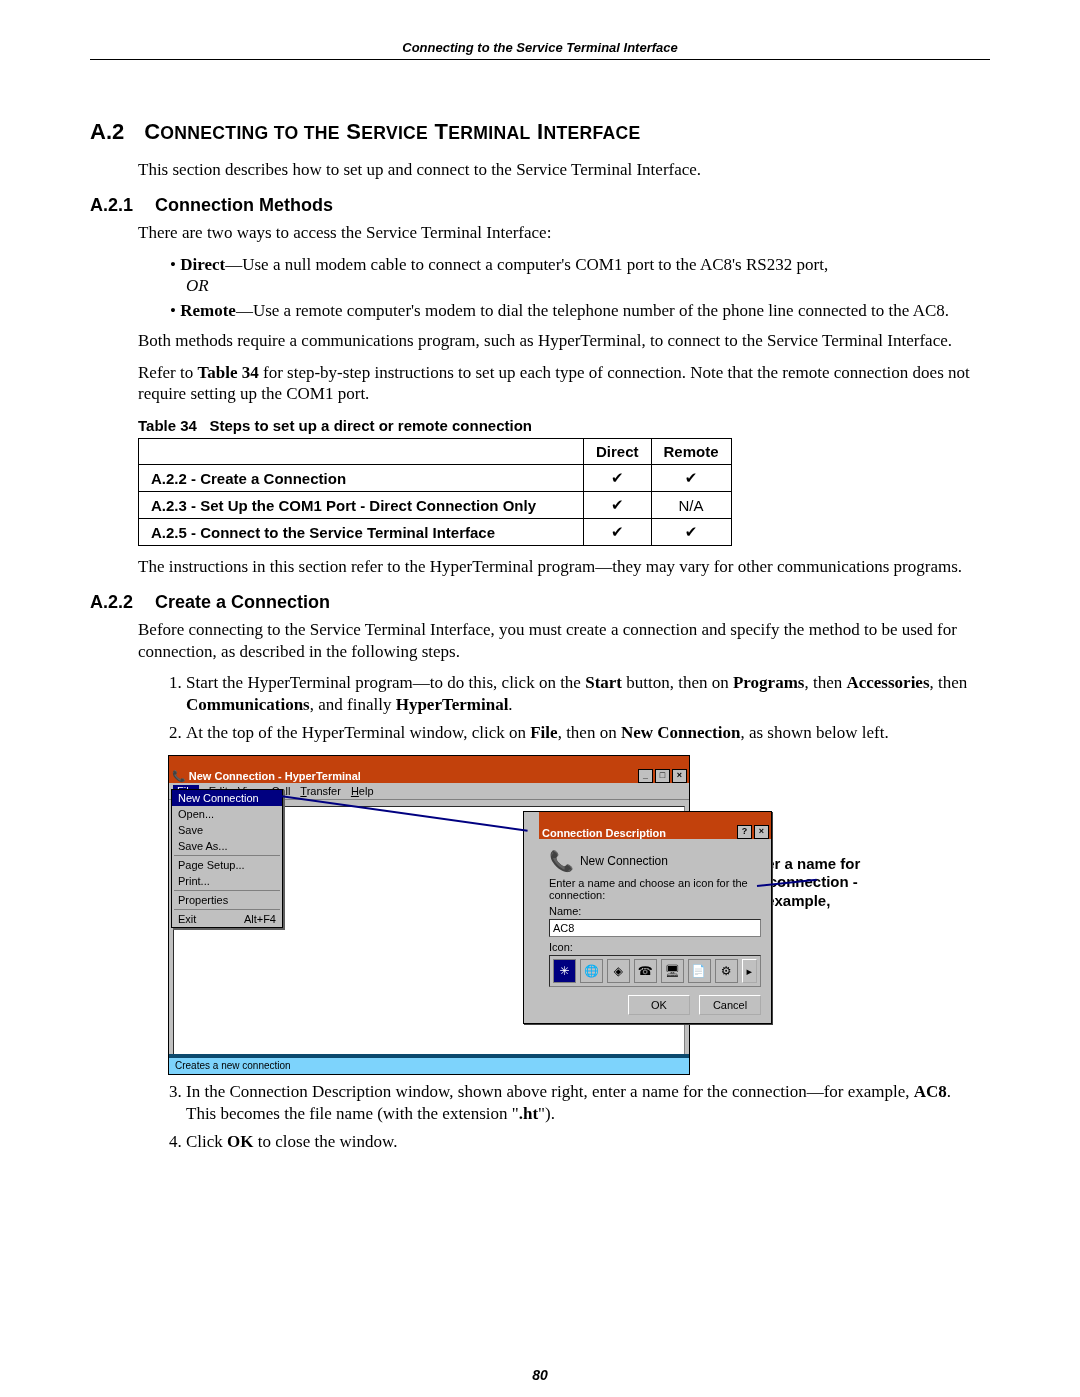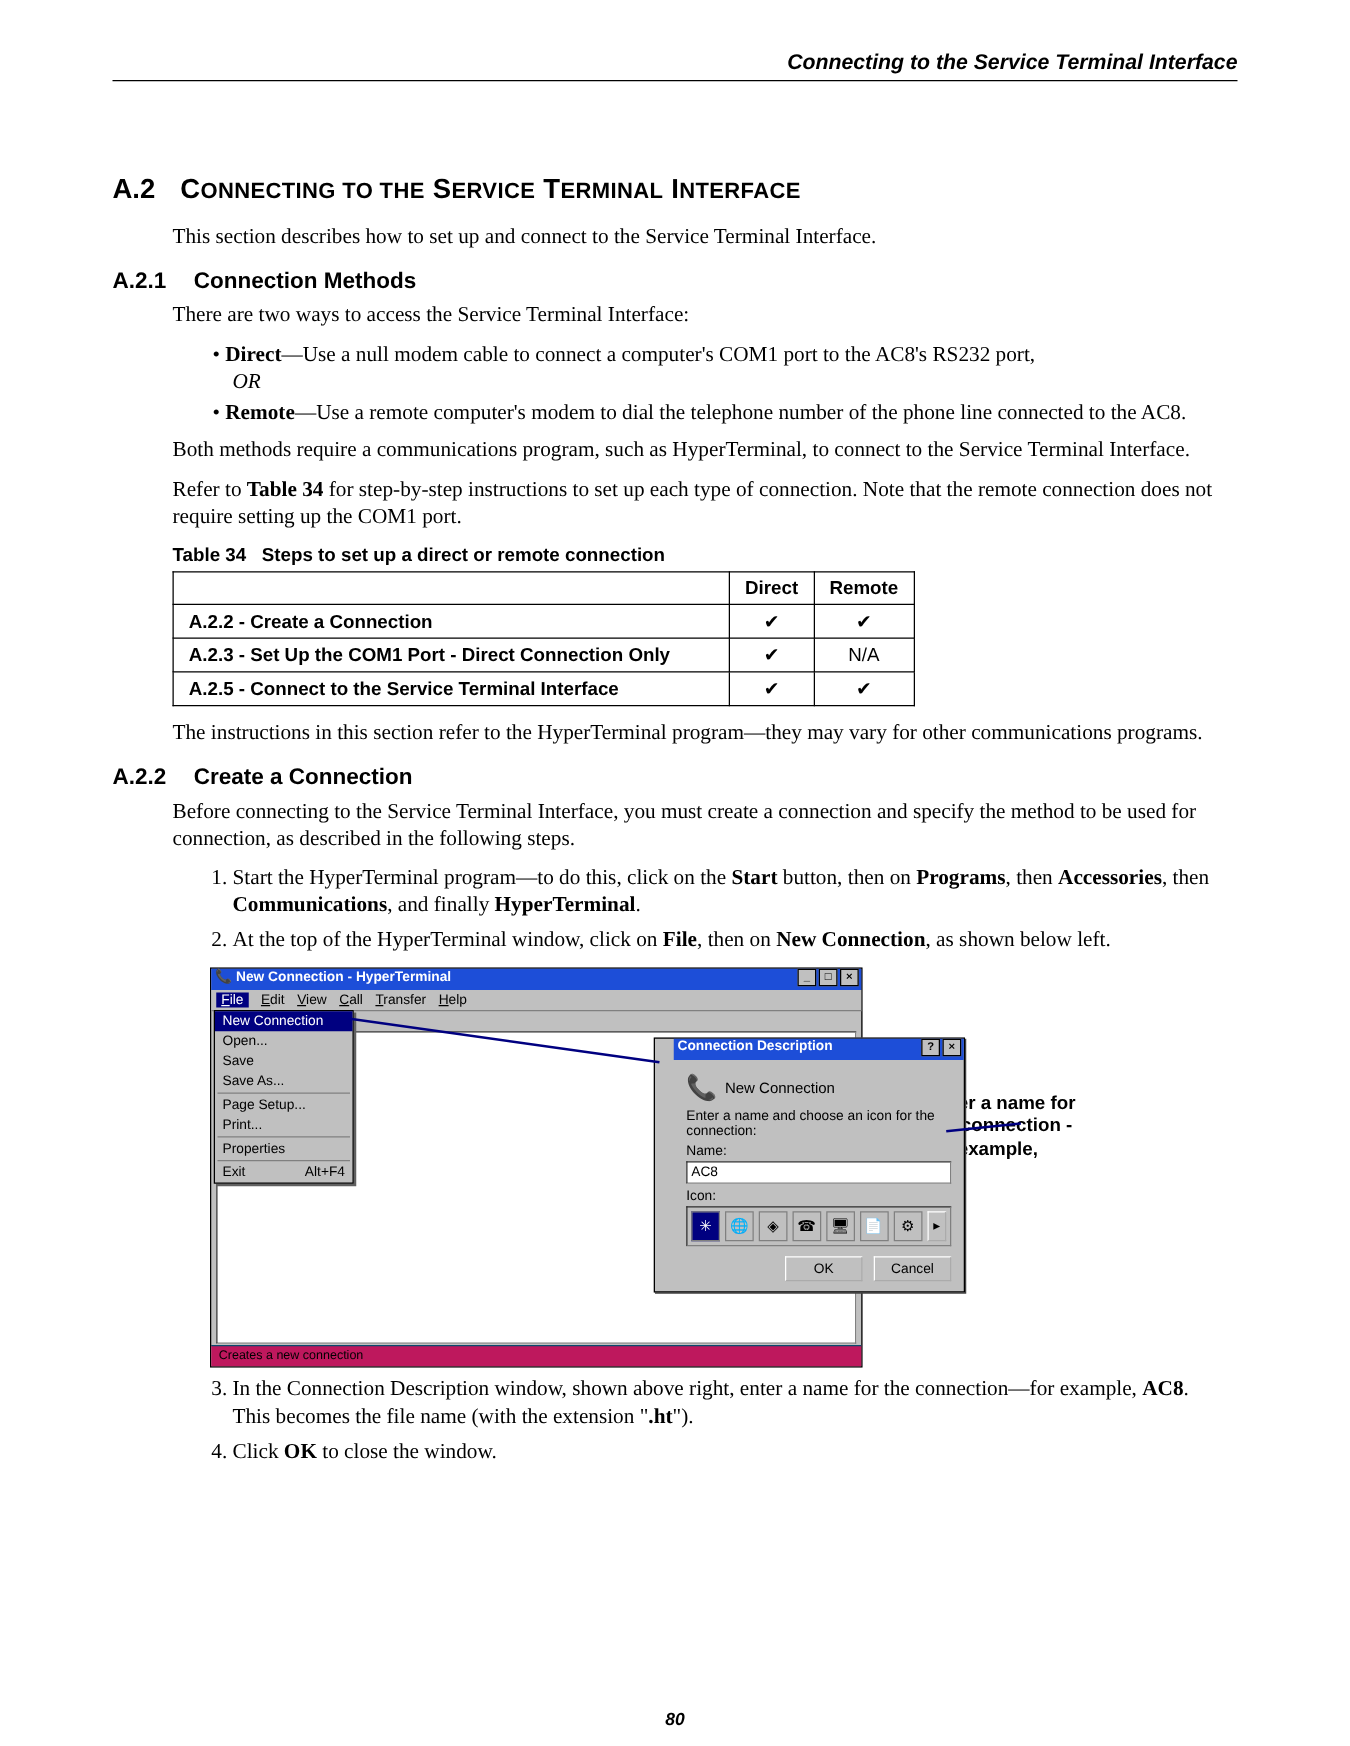--- a/index.html
+++ b/index.html
@@ -10,28 +10,28 @@
   }
   .page {
     width: 1080px;
     height: 1397px;
     margin: 0 auto;
     position: relative;
     box-sizing: border-box;
     padding: 40px 90px 30px 90px;
   }
   .running-head {
-    text-align: right;
+    text-align: center;
     font-family: Arial, Helvetica, sans-serif;
     font-weight: bold;
     font-style: italic;
-    font-size: 17px;
+    font-size: 13px;
     border-bottom: 1.5px solid #000;
     padding-bottom: 4px;
-    margin-bottom: 40px;
+    margin-bottom: 26px;
   }
   .h-a2 {
     font-family: Arial, Helvetica, sans-serif;
     font-weight: bold;
     font-size: 22px;
     margin: 0 0 14px 0;
   }
   .h-a2 .num { display:inline-block; width: 48px; margin-top: 33px; }
   .h-a2 .title { font-variant: small-caps; letter-spacing: 0.3px; }
   .body-text {
@@ -92,24 +92,24 @@
   .shot-stack { position: relative; width: 560px; height: 318px; }
   .ht-window {
     position:absolute; left:0; top:0;
     width: 520px; height: 318px;
     border: 1px solid #000;
     background: #c0c0c0;
     font-family: "MS Sans Serif", Tahoma, Arial, sans-serif;
     font-size: 11px;
   }
   .titlebar {
-    background: #1d4ed8;
+    background: #c2410c;
     color: #fff;
-    height: 17px;
-    display:flex; align-items:flex-start; justify-content:space-between;
+    height: 27px;
+    display:flex; align-items:flex-end; justify-content:space-between;
     padding: 0 2px 0 3px;
     font-weight: bold;
     font-size: 11px;
   }
   .titlebar .btns { display:flex; gap:2px;}
   .titlebar .btn {
     width:13px;height:12px;background:#c0c0c0;border:1px solid #000;
     font-size:9px;line-height:10px;text-align:center;color:#000;font-weight:bold;
   }
   .menubar {
@@ -137,21 +137,21 @@
   }
   .filemenu .mi.sel { background:#000080; color:#fff;}
   .filemenu .sep { border-top:1px solid #808080; margin:1px 2px;}
   .filemenu .kb { float:right; color:#000;text-align:center;}
   .client {
     position:absolute; left:4px; right:4px; top:50px; bottom:18px;
     background:#fff; border:1px inset #808080;
   }
   .statusbar {
     position:absolute; left:0; right:0; bottom:0; height:16px;
-    background:#be185d; border-top:1px solid #0c4a6e;
+    background:#7dd3fc; border-top:4px solid #0c4a6e;
     font-size:10px; padding-left:6px; line-height:16px;
   }
   .cd-dialog {
     position:absolute; left:355px; top:56px;
     width: 232px;
     background:#c0c0c0;
     border:1px solid #000;
     box-shadow: 1px 1px 0 #404040;
     font-family:"MS Sans Serif", Tahoma, Arial, sans-serif;
     font-size:11px;

